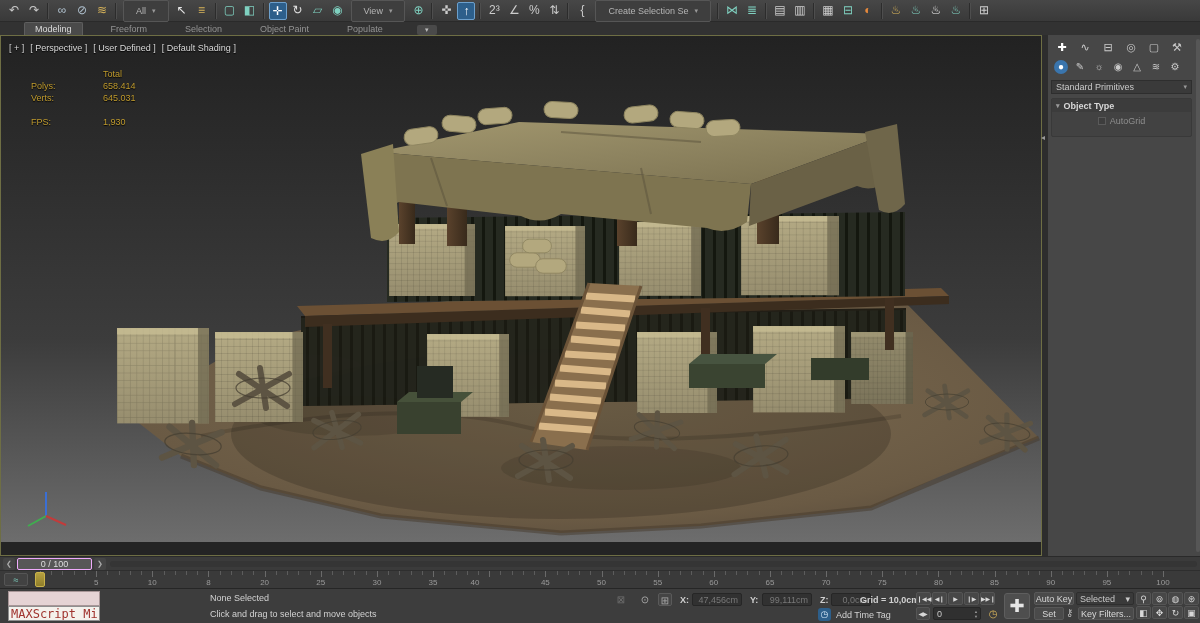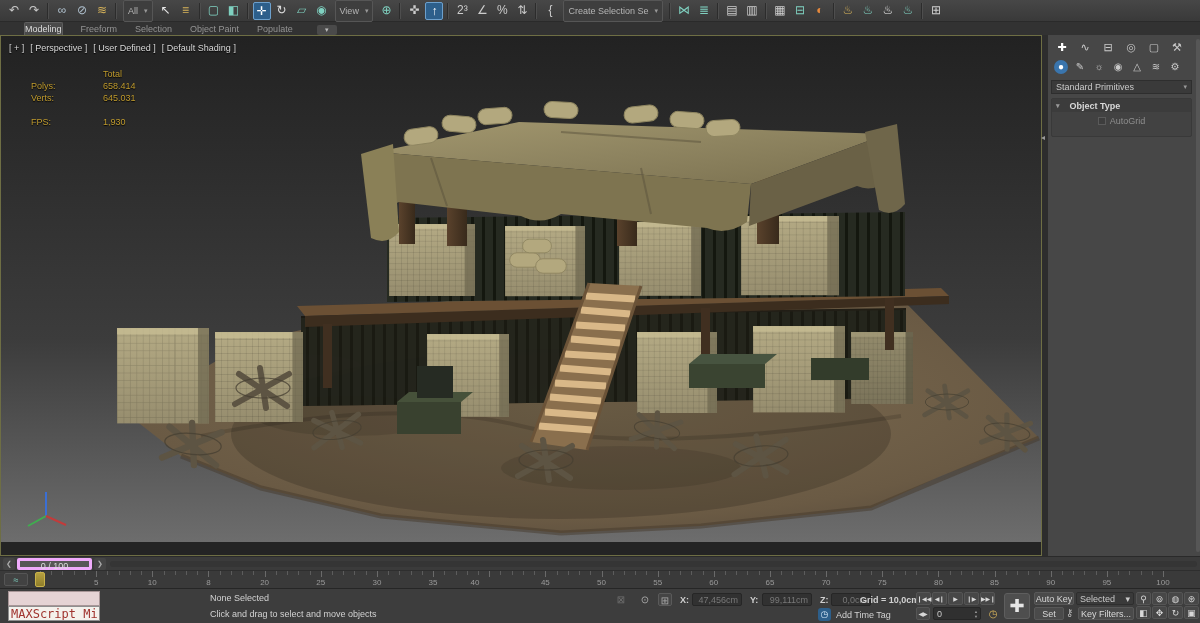--- a/index.html
+++ b/index.html
@@ -9,28 +9,28 @@
 
   
   .toolbar { height:22px; background:linear-gradient(#474747,#393939); display:flex;
     align-items:center; padding:0 4px; border-bottom:1px solid #2a2a2a; flex:0 0 22px; }
   .tb-icon { width:18px; height:18px; line-height:17px; text-align:center; font-size:12px;
     color:#c9c9c9; margin:0 1px; border-radius:2px; cursor:default; flex:0 0 auto; }
   .tb-icon.active { background:#2d5f8b; border:1px solid #6da0cc; color:#fff; }
   .tb-sep { width:2px; height:16px; margin:0 3px; border-left:1px solid #2c2c2c;
     border-right:1px solid #4e4e4e; flex:0 0 auto; }
   .tb-dd { height:22px; background:#3e3e3e; border:1px solid #565656; border-radius:2px;
-    display:flex; align-items:center; padding:0 4px; margin:0 3px; color:#b5b5b5; flex:0 0 auto; }
+    display:flex; align-items:center; padding:0 12px; margin:0 3px; color:#b5b5b5; flex:0 0 auto; }
   .tb-dd .dd-t { margin-right:6px; white-space:nowrap; }
   .tb-dd .dd-a { font-size:7px; color:#999; }
 
   
   .ribbon-tabs { height:13px; background:#323232; display:flex; align-items:flex-end;
     padding-left:24px; flex:0 0 13px; }
-  .rtab { padding:1px 0; color:#949494; margin-right:18px; white-space:nowrap;margin-top:20px; }
+  .rtab { padding:1px 10px; color:#949494; margin-right:18px; white-space:nowrap;margin-top:20px; }
   .rtab.active { background:#4a4a4a; border:1px solid #5e5e5e; border-bottom:none;
     color:#dcdcdc; border-radius:2px 2px 0 0; }
   .rtab-min { width:20px; height:10px; background:#4a4a4a; border-radius:2px; color:#bbb;
     font-size:7px; text-align:center; line-height:10px; margin-left:6px; }
   .ribbon-sub { height:13px; background:#2a2a2a; display:flex; align-items:center; flex:0 0 13px; }
   .subtab { background:#3f3f3f; border:1px solid #555; border-bottom:none; color:#cfcfcf;
     padding:0 8px; height:12px; line-height:11px; margin-left:2px; border-radius:2px 2px 0 0; }
 
   
   .main { flex:1 1 auto; display:flex; height:508px; }
@@ -56,21 +56,21 @@
   .cp-tab.active { color:#ffffff; }
   .cp-cats { display:flex; gap:5px; padding:2px 4px 4px 6px; }
   .cp-cat { width:14px; height:14px; text-align:center; line-height:14px; font-size:10px;
     color:#c9c9c9; }
   .cp-cat.active { background:#3a75ad; color:#fff; border-radius:50%; }
   .cp-dd { height:14px; margin:2px 3px 4px 3px; background:#3a3a3a; border:1px solid #2e2e2e;
     display:flex; align-items:center; padding:0 4px; color:#c9c9c9; }
   .cp-dd .grow { flex:1; }
   .cp-dd .dd-a { font-size:7px; color:#999; }
   .rollout { margin:0 3px 5px 3px; background:#424242; border:1px solid #393939; border-radius:2px; }
-  .rollout-h { height:13px; background:#3c3c3c; display:flex; align-items:center; gap:10px;
+  .rollout-h { height:13px; background:#3c3c3c; display:flex; align-items:center; gap:4px;
     padding:0 4px; font-weight:bold; color:#d8d8d8; }
   .rollout-h .rh-a { color:#999; font-size:7px; }
   .rollout-b { padding:4px 4px 6px 4px; }
   .autogrid { display:flex; align-items:center; justify-content:center; gap:4px;
     color:#8e8e8e; margin-bottom:4px; }
   .autogrid .cb { width:8px; height:8px; background:#3d3d3d; border:1px solid #5a5a5a; }
   .obj-grid { display:grid; grid-template-columns:1fr 1fr; gap:3px 6px; padding:0 6px; }
   .obj-btn { height:13px; background:#545454; border:1px solid #3c3c3c; border-top-color:#666;
     border-radius:2px; color:#dcdcdc; text-align:center; line-height:12px; cursor:default; }
   .nc-row { display:flex; gap:3px; align-items:center; padding:4px 6px 6px 6px; }
@@ -78,21 +78,21 @@
   .cp-scroll { position:absolute; right:0; top:4px; bottom:4px; width:4px; background:#565656;
     border-radius:2px; }
 
   
   .timeslider { height:14px; background:#3b3b3b; border-top:1px solid #2a2a2a; position:relative;
     flex:0 0 14px; }
   .ts-btn { position:absolute; top:1px; width:12px; height:12px; text-align:center;
     line-height:12px; font-size:7px; color:#aaa; background:#454545; border-radius:2px; }
   .ts-prev { left:3px; } .ts-next { left:94px; }
   .ts-handle { position:absolute; left:17px; top:1px; width:75px; height:12px; background:#575757;
-    border:3px solid #f0abfc; border-radius:2px; color:#ddd; text-align:center; line-height:10px; }
+    border:1px solid #f0abfc; border-radius:2px; color:#ddd; text-align:center; line-height:10px; }
   .ts-track { position:absolute; left:110px; right:3px; top:4px; height:6px; background:#353535;
     border-radius:3px; }
 
   
   .ruler { height:18px; background:#3a3a3a; border-top:1px solid #2e2e2e; position:relative;
     flex:0 0 18px; }
   .mce { position:absolute; left:4px; top:2px; width:24px; height:13px; background:#424242;
     border:1px solid #555; border-radius:2px; color:#7fd1c0; text-align:center; line-height:12px; }
   .ruler-area { position:absolute; left:0; right:0; top:0; bottom:0; }
   .tick { position:absolute; top:0; width:1px; height:4px; background:#5c5c5c; }

